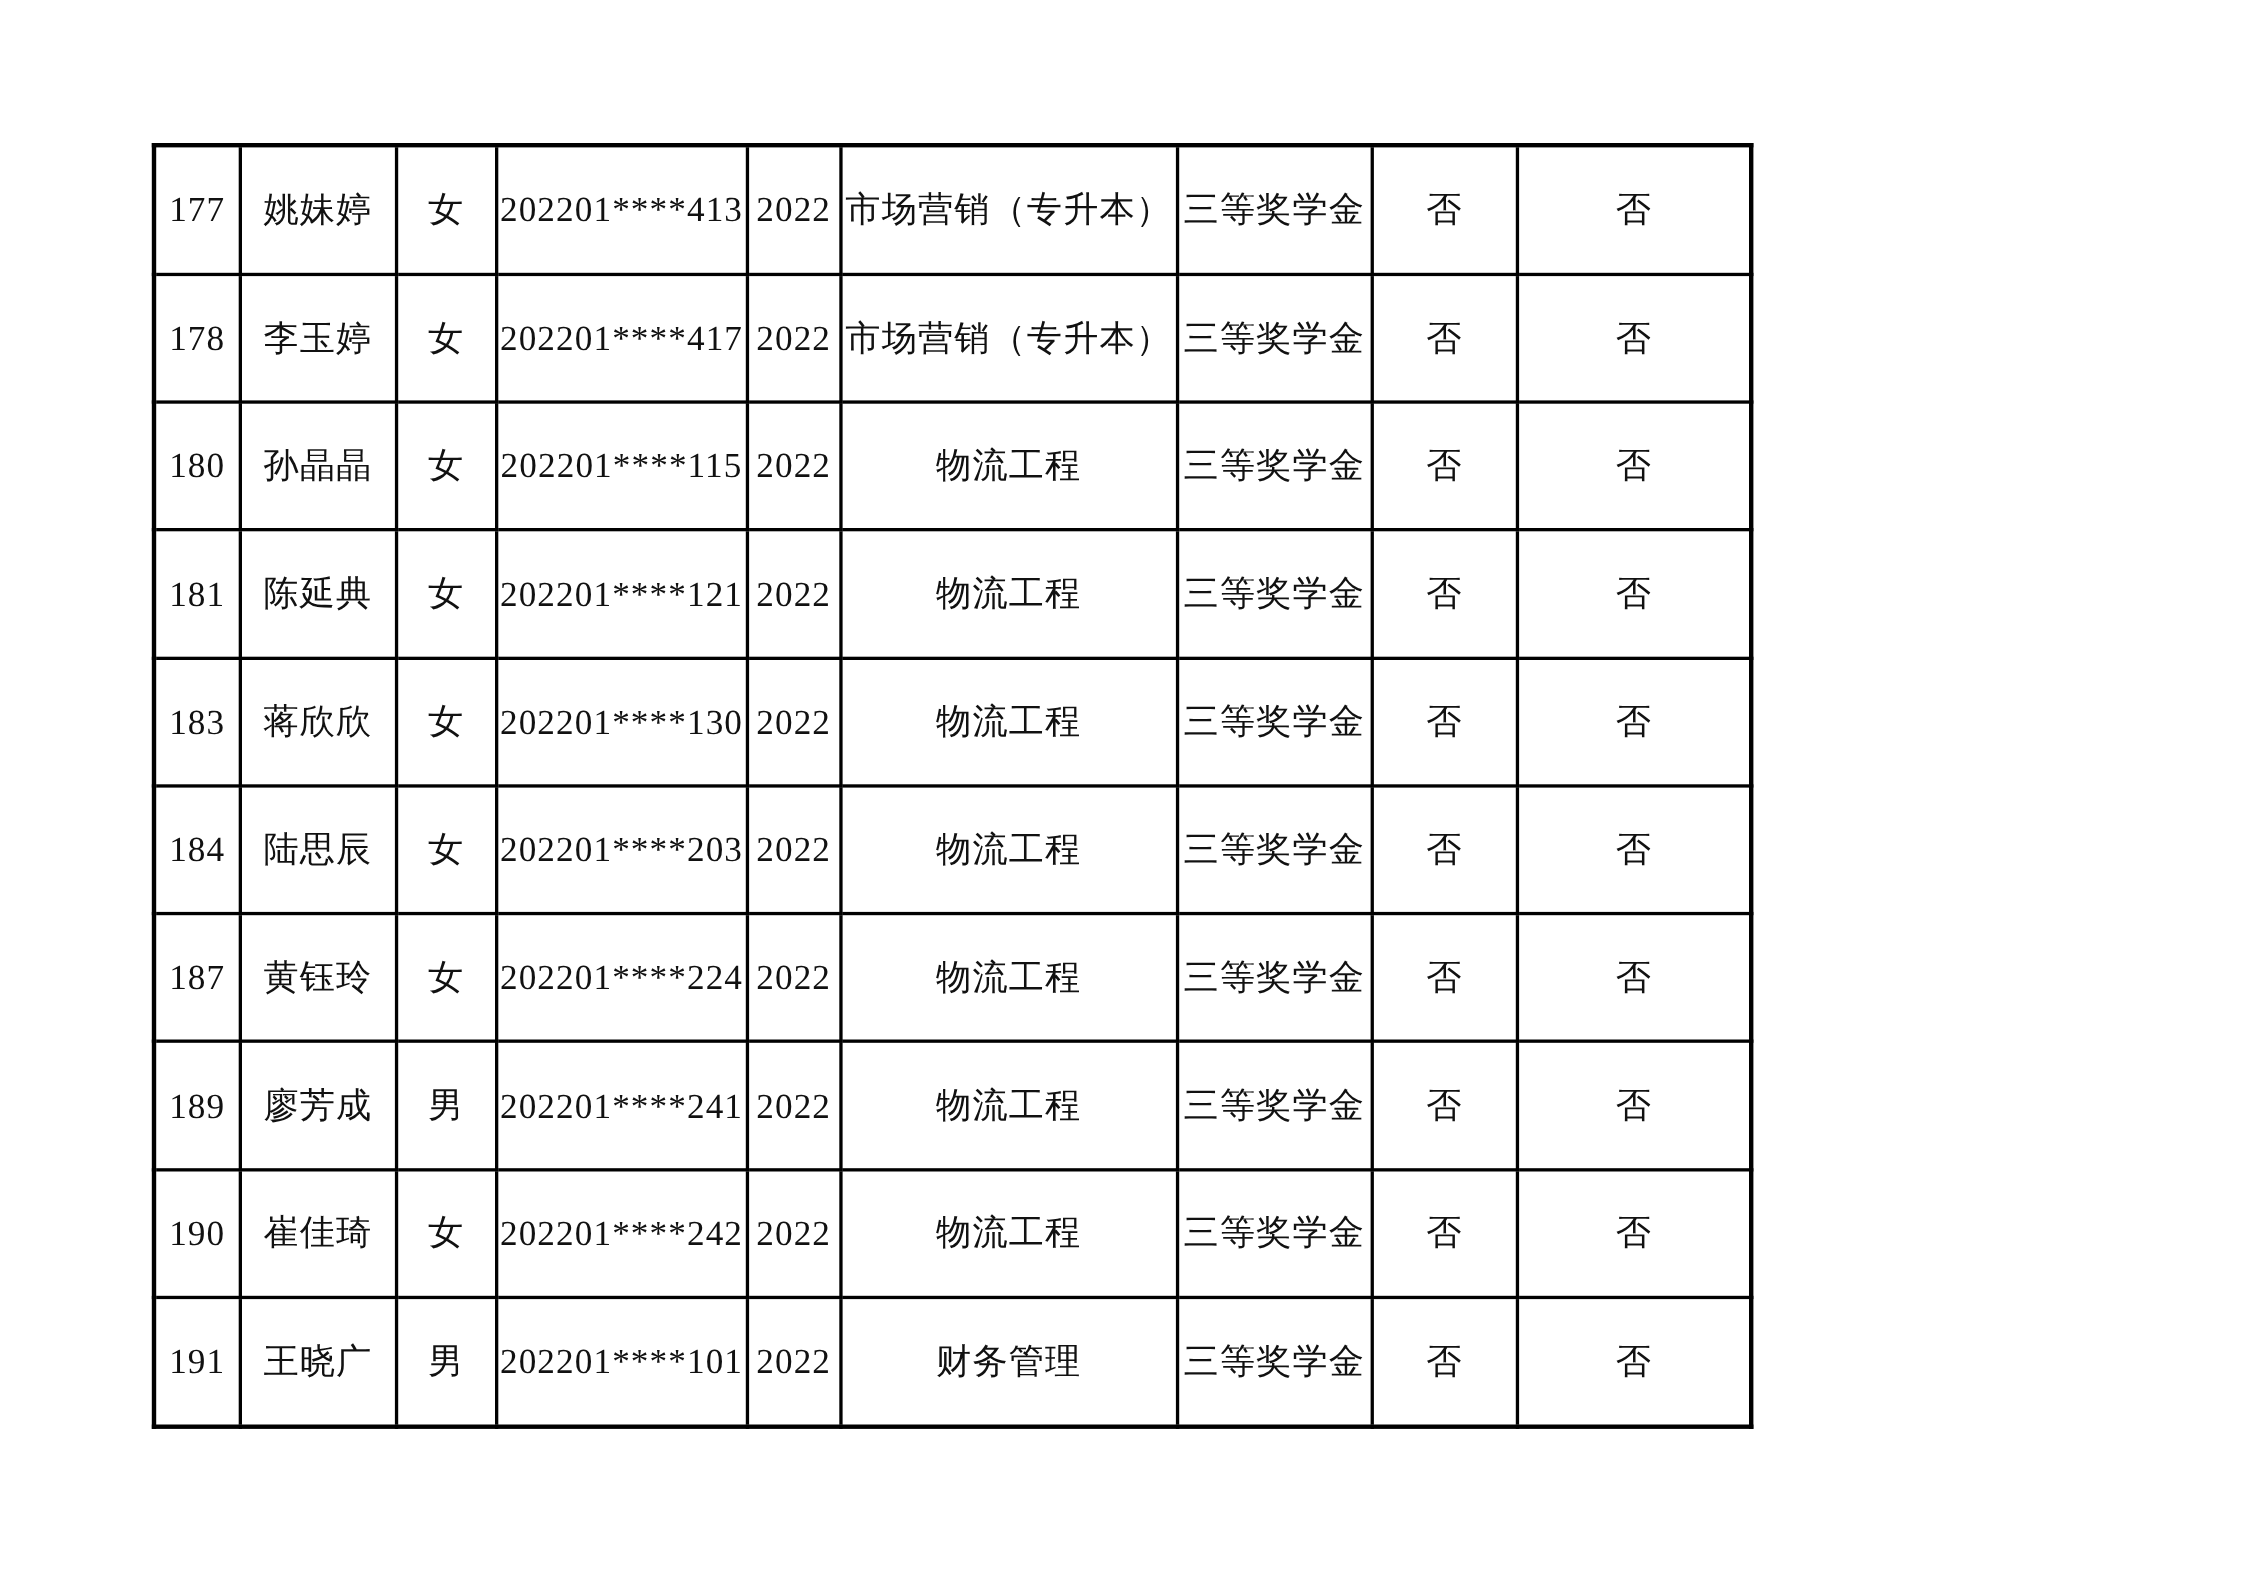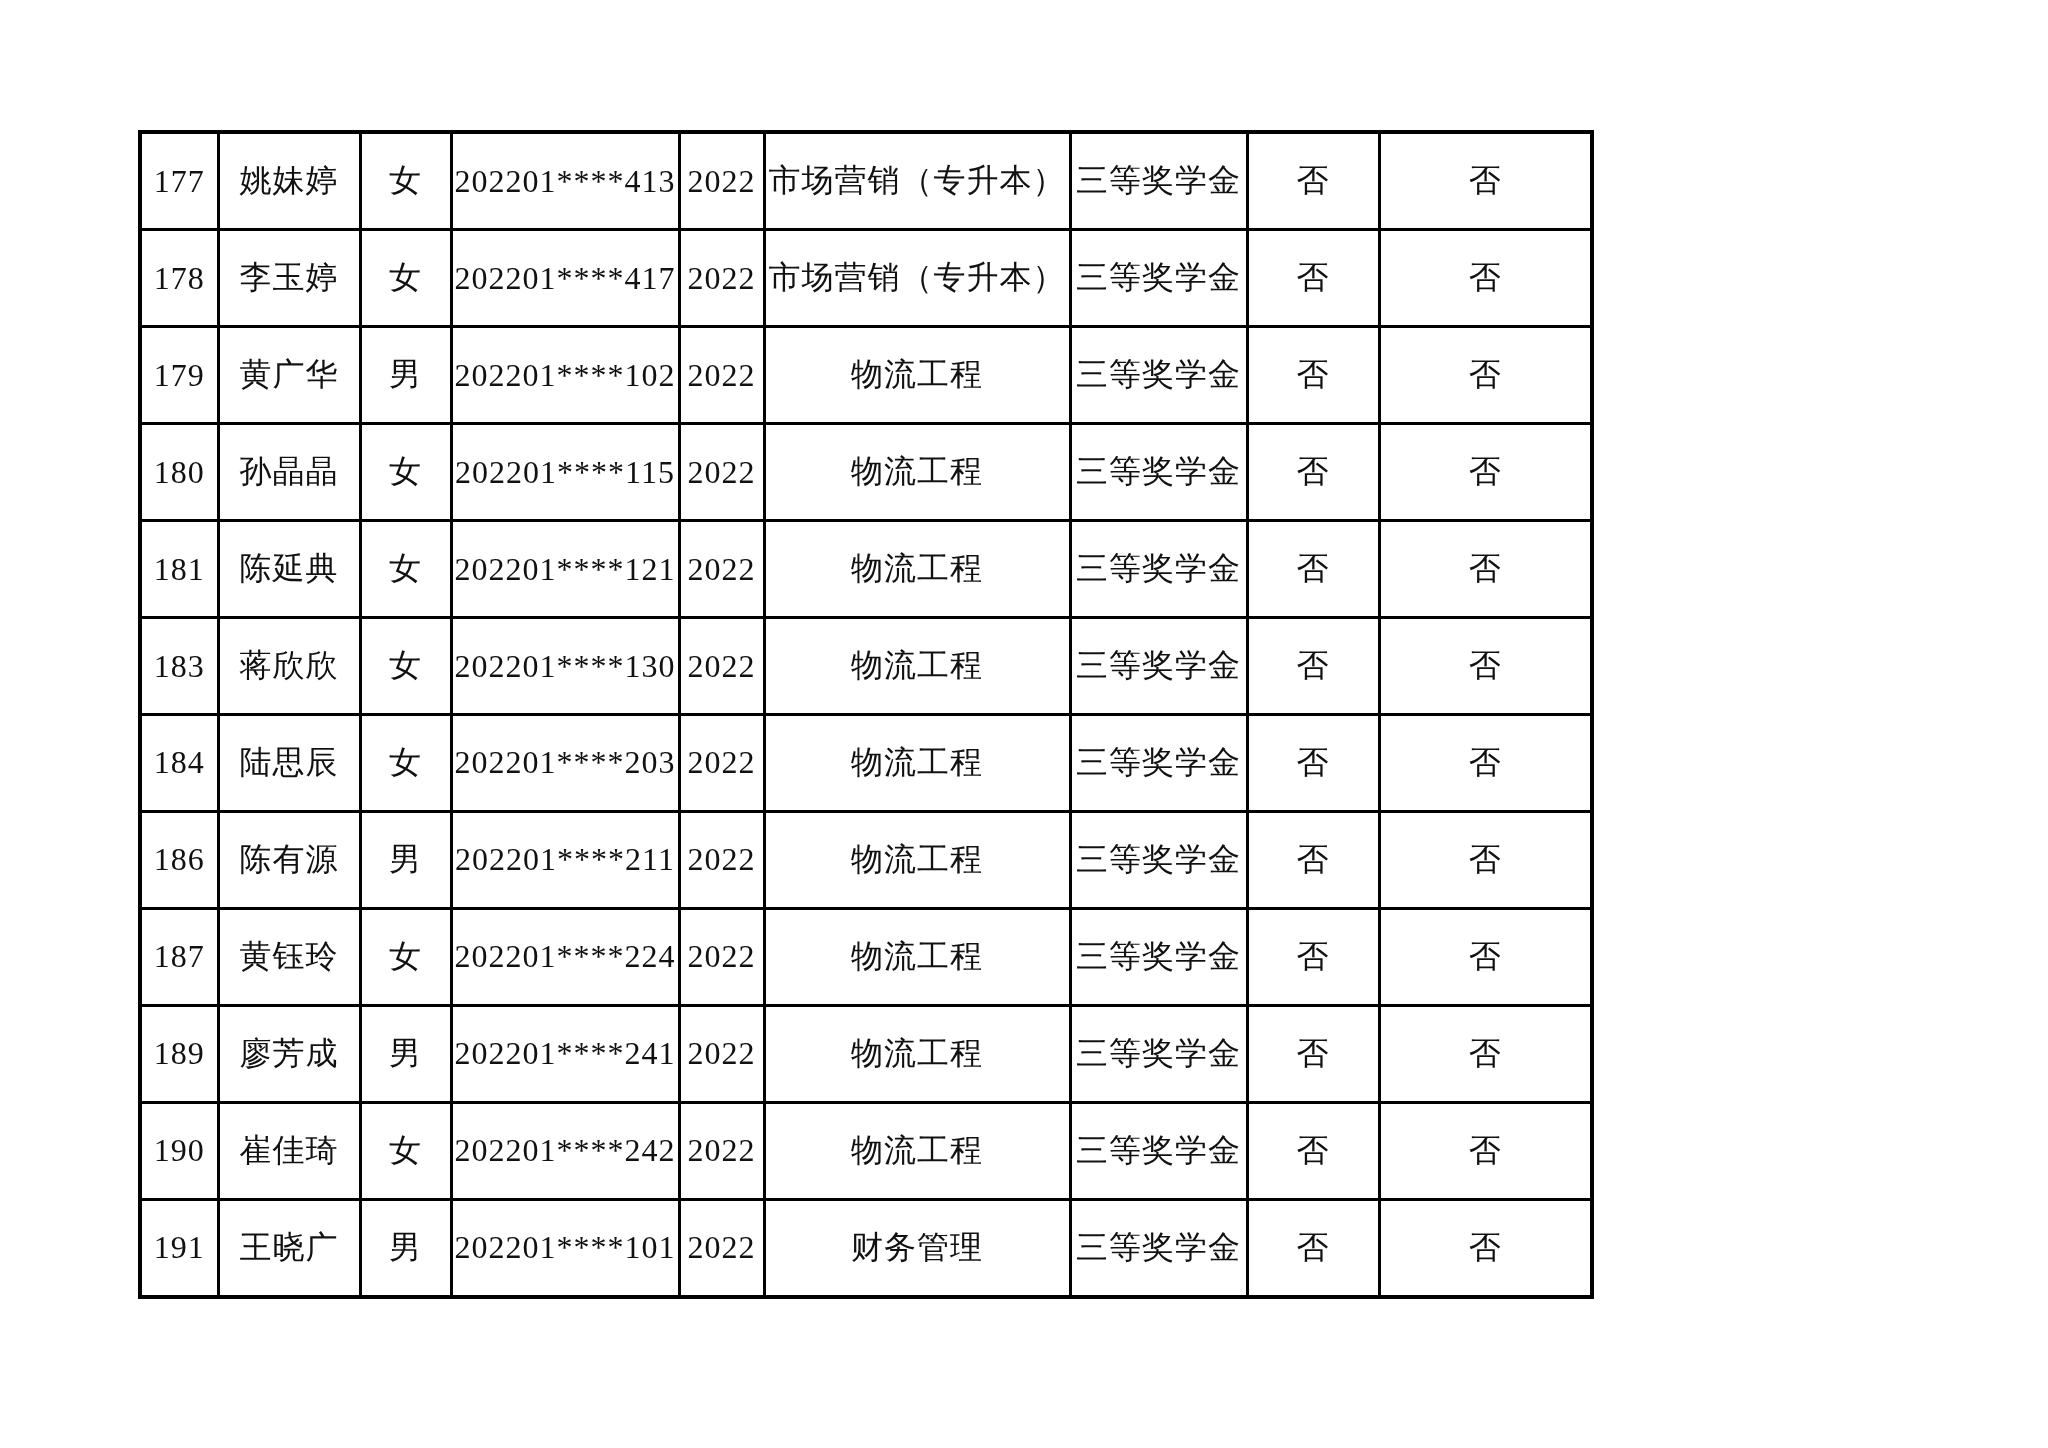--- a/index.html
+++ b/index.html
@@ -70,31 +70,20 @@
           <td>李玉婷</td>
           <td>女</td>
           <td>202201****417</td>
           <td>2022</td>
           <td>市场营销（专升本）</td>
           <td>三等奖学金</td>
           <td>否</td>
           <td>否</td>
         </tr>
         <tr>
-          <td>179</td>
-          <td>黄广华</td>
-          <td>男</td>
-          <td>202201****102</td>
-          <td>2022</td>
-          <td>物流工程</td>
-          <td>三等奖学金</td>
-          <td>否</td>
-          <td>否</td>
-        </tr>
-        <tr>
           <td>180</td>
           <td>孙晶晶</td>
           <td>女</td>
           <td>202201****115</td>
           <td>2022</td>
           <td>物流工程</td>
           <td>三等奖学金</td>
           <td>否</td>
           <td>否</td>
         </tr>
@@ -118,31 +107,20 @@
           <td>物流工程</td>
           <td>三等奖学金</td>
           <td>否</td>
           <td>否</td>
         </tr>
         <tr>
           <td>184</td>
           <td>陆思辰</td>
           <td>女</td>
           <td>202201****203</td>
-          <td>2022</td>
-          <td>物流工程</td>
-          <td>三等奖学金</td>
-          <td>否</td>
-          <td>否</td>
-        </tr>
-        <tr>
-          <td>186</td>
-          <td>陈有源</td>
-          <td>男</td>
-          <td>202201****211</td>
           <td>2022</td>
           <td>物流工程</td>
           <td>三等奖学金</td>
           <td>否</td>
           <td>否</td>
         </tr>
         <tr>
           <td>187</td>
           <td>黄钰玲</td>
           <td>女</td>

